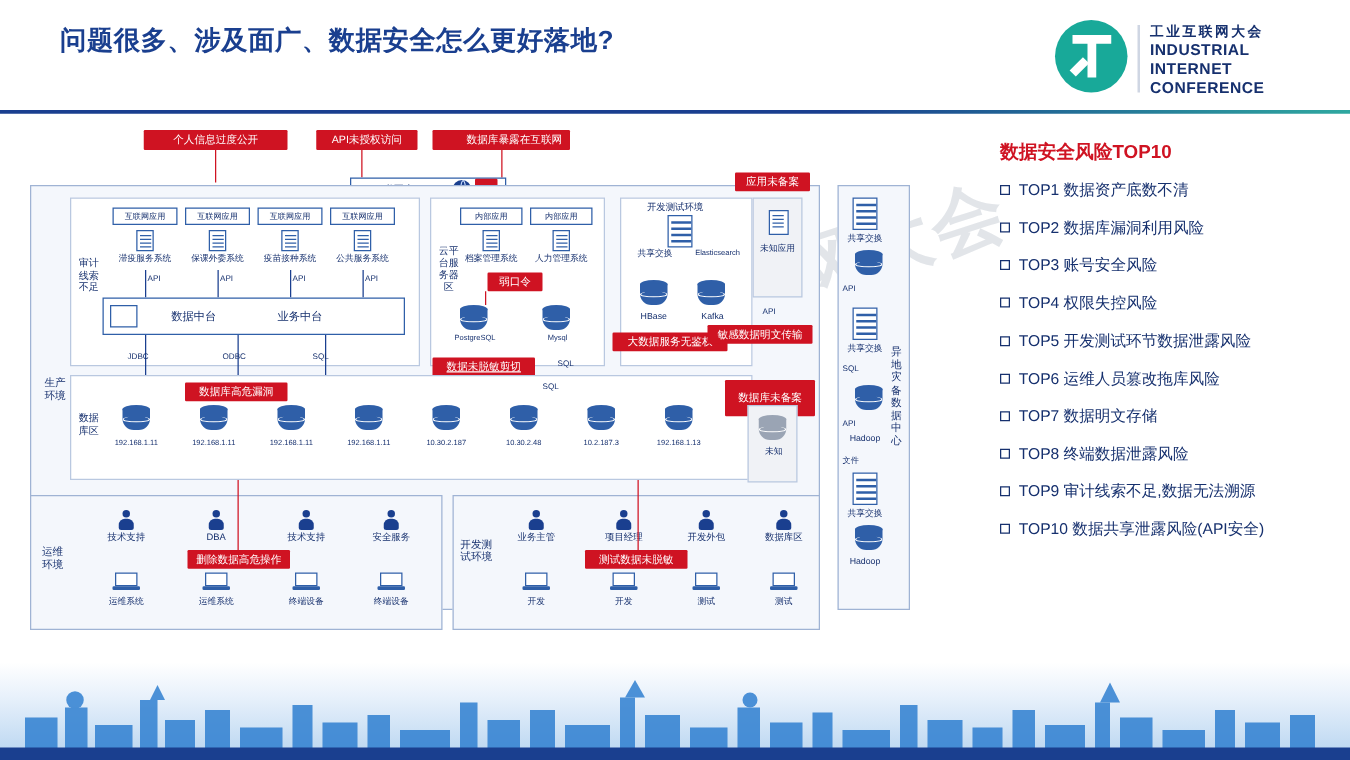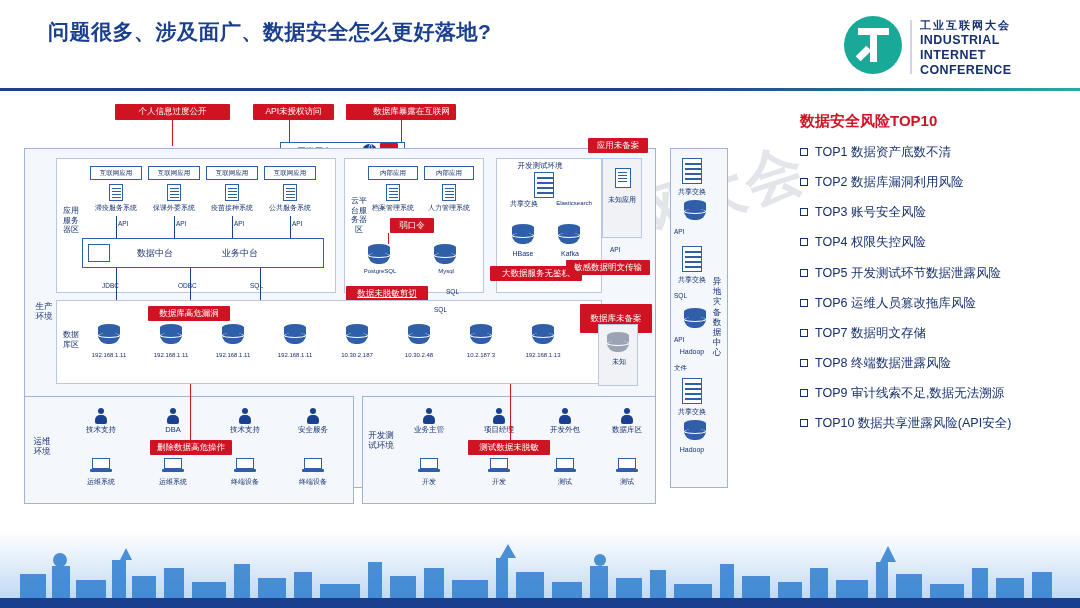--- a/index.html
+++ b/index.html
@@ -186,21 +186,21 @@
   <div class="lbl" style="left:274px; top:51px; width:70px; font-size:8.5px;">互联网出口</div>
   <div class="globe" style="left:352px; top:48px;"></div>
   <div class="redbox" style="left:370px; top:47px; width:18px; height:17px;"></div>
 
   <div class="arrow-v" style="left:332px; top:66px; height:14px;"></div>
 
   <div class="zone" style="left:14px; top:52px; width:632px; height:340px;"></div>
   <div class="zone-label" style="left:22px; top:205px; width:24px;">生产环境</div>
 
   <div class="inner" style="left:46px; top:62px; width:280px; height:135px;"></div>
-  <div class="zone-label" style="left:50px; top:110px; width:22px; font-size:8px;">应用服务器区</div>
+  <div class="zone-label" style="left:50px; top:110px; width:22px; font-size:8px;">审计线索不足</div>
 
   <div class="appbox" style="left:80px; top:70px; width:52px; height:14px;">互联网应用</div>
   <div class="appbox" style="left:138px; top:70px; width:52px; height:14px;">互联网应用</div>
   <div class="appbox" style="left:196px; top:70px; width:52px; height:14px;">互联网应用</div>
   <div class="appbox" style="left:254px; top:70px; width:52px; height:14px;">互联网应用</div>
 
   <div class="doc" style="left:99px; top:88px;"></div>
   <div class="doc" style="left:157px; top:88px;"></div>
   <div class="doc" style="left:215px; top:88px;"></div>
   <div class="doc" style="left:273px; top:88px;"></div>

